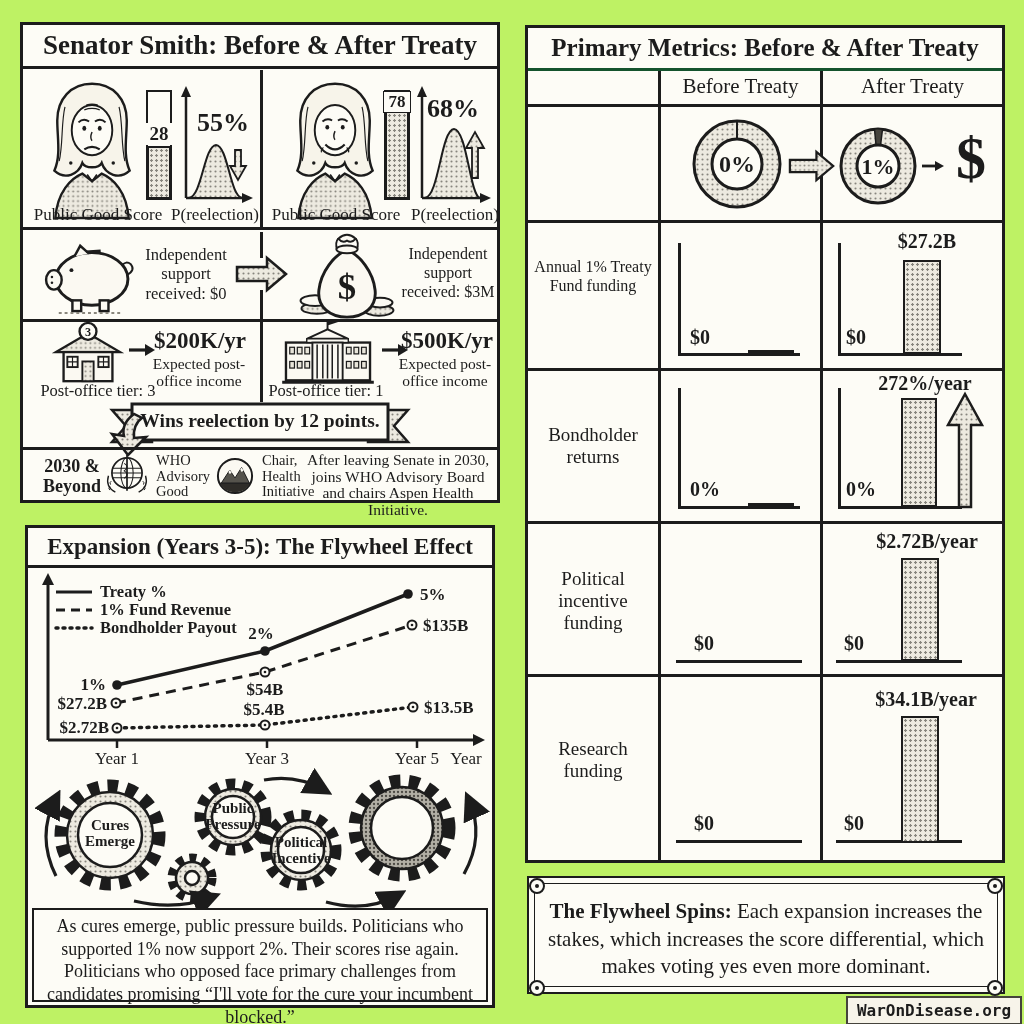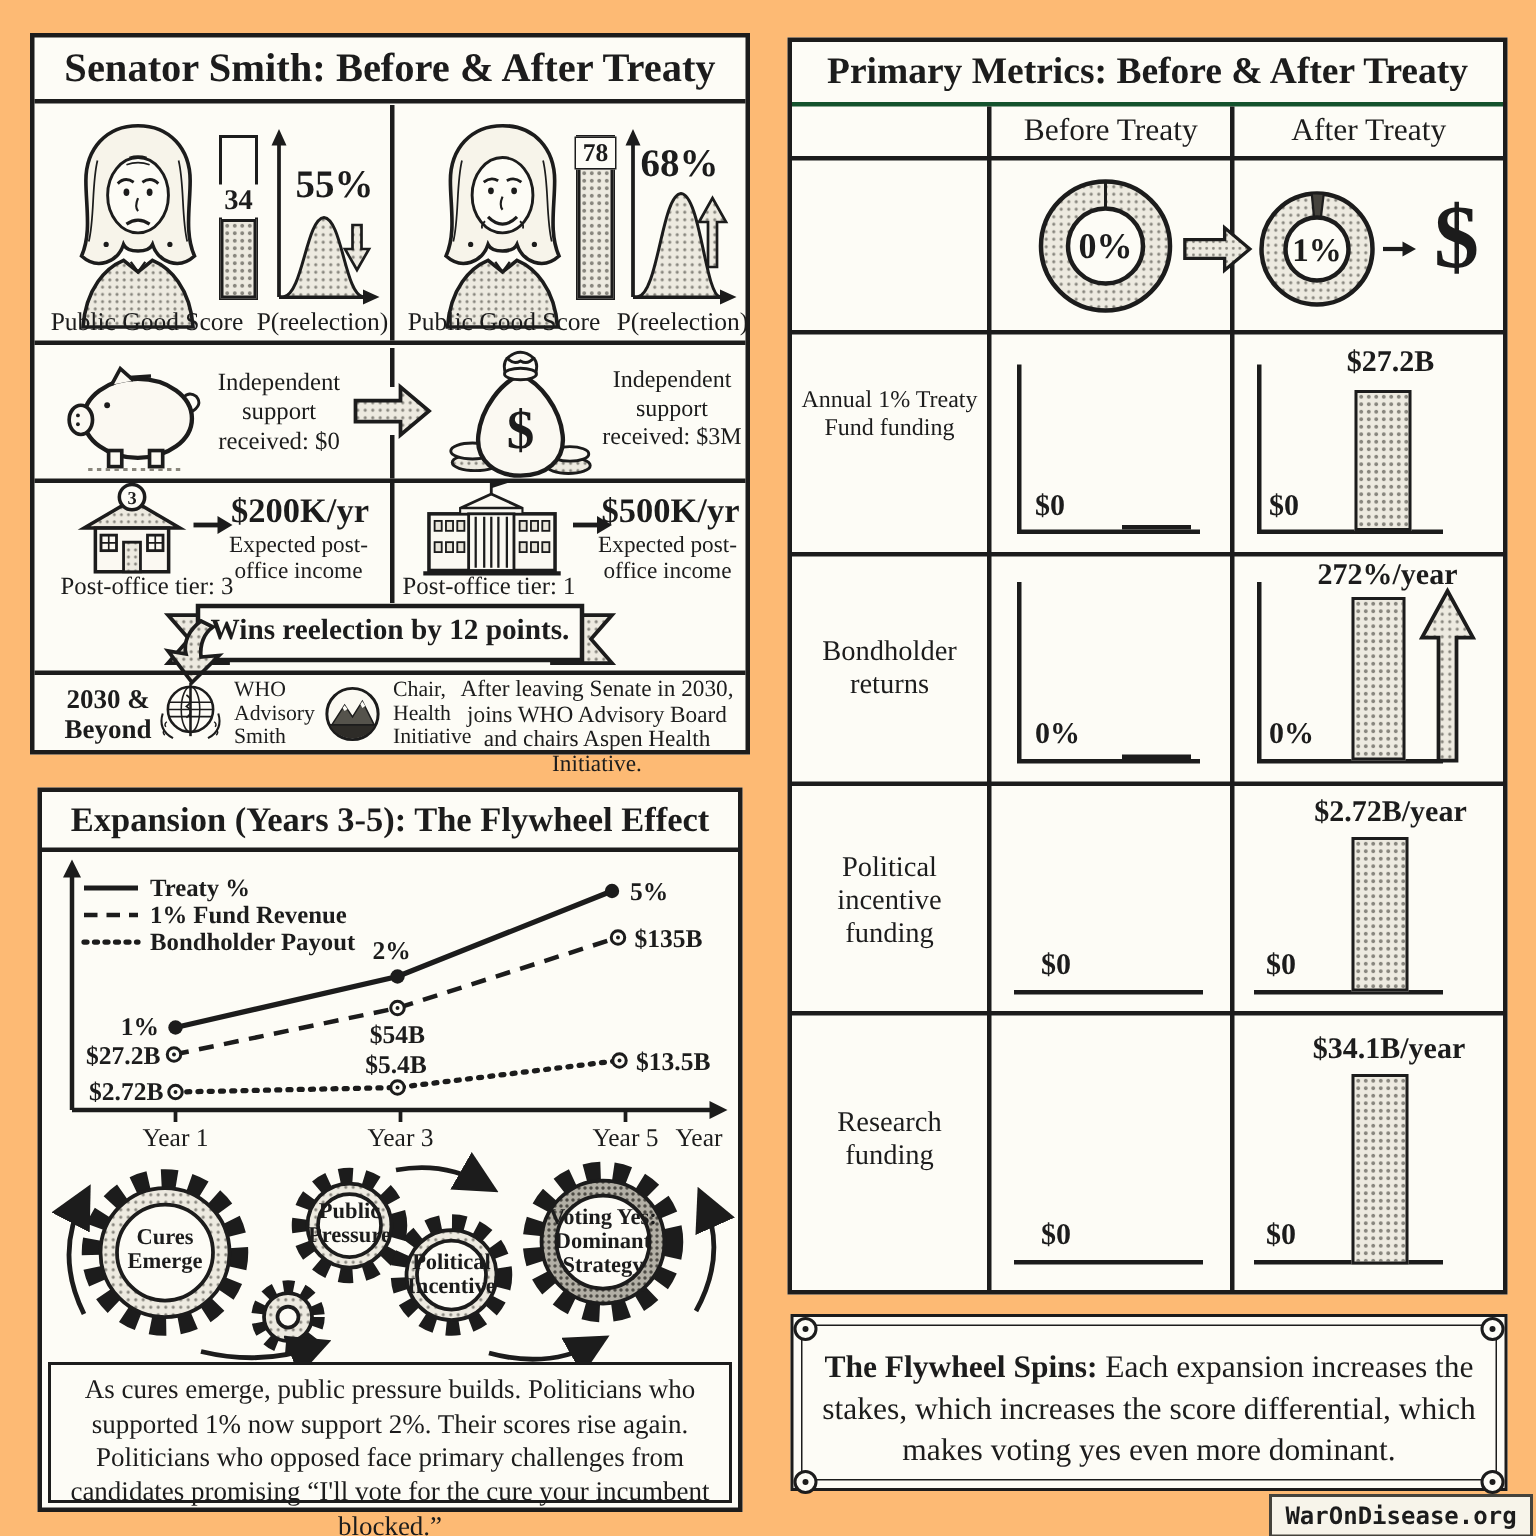--- a/index.html
+++ b/index.html
@@ -1,16 +1,16 @@
 <!DOCTYPE html>
 <html><head>
 <meta charset="utf-8">
 <style>
   html,body{margin:0;padding:0}
-  #stage{position:relative;width:1024px;height:1024px;background:#fdba74;font-family:"Liberation Serif",serif;color:#1c1c1c;overflow:hidden}
+  #stage{position:relative;width:1024px;height:1024px;background:#bef264;font-family:"Liberation Serif",serif;color:#1c1c1c;overflow:hidden}
   .abs{position:absolute}
   .panel{position:absolute;background:#fdfcf6;border:3px solid #1c1c1c;box-sizing:border-box}
   .line{position:absolute;background:#1c1c1c}
   .c{text-align:center}
   .b{font-weight:700}
   .sb{font-weight:400}
   .dots{background-color:#edeae0;background-image:radial-gradient(#87857d 1.05px,transparent 1.45px);background-size:5px 5px;border:2.5px solid #1c1c1c;box-sizing:border-box}
   .mono{font-family:"DejaVu Sans Mono",monospace}
   svg{position:absolute;overflow:visible}
   svg text{font-family:"Liberation Serif",serif;fill:#1c1c1c}
@@ -61,21 +61,21 @@
     <path d="M52,56 q-2.5,6 0,9" fill="none" stroke="#1c1c1c" stroke-width="1.5"></path>
     <path d="M44,74 Q52,68.5 60,74" fill="none" stroke="#1c1c1c" stroke-width="2.2"></path>
     <path d="M47,100 L52,107 L57,100" fill="none" stroke="#1c1c1c" stroke-width="1.6"></path>
     <circle cx="30" cy="88" r="1.8" fill="#1c1c1c"></circle>
       <circle cx="74" cy="88" r="1.8" fill="#1c1c1c"></circle>
   </svg>
 
   <div class="abs" style="left:146px;top:90px;width:26px;height:110px;border:2.5px solid #1c1c1c;background:#fdfcf6;box-sizing:border-box">
     <div class="abs dots" style="left:-1px;right:-1px;bottom:-1px;height:53px;border-width:2px"></div>
   </div>
-  <div class="abs c b" style="left:144px;top:123px;width:30px;font-size:19px;background:#fdfcf6">34</div>
+  <div class="abs c b" style="left:144px;top:123px;width:30px;font-size:19px;background:#fdfcf6">28</div>
   <div class="abs c" style="left:24px;top:205px;width:148px;font-size:17px">Public Good Score</div>
 
   <svg style="left:178px;top:84px" width="78" height="122" viewBox="0 0 78 122">
     <line x1="8" y1="12" x2="8" y2="114" stroke="#1c1c1c" stroke-width="2.5"></line>
     <polygon points="8,2 3,13 13,13" fill="#1c1c1c"></polygon>
     <line x1="8" y1="114" x2="68" y2="114" stroke="#1c1c1c" stroke-width="2.5"></line>
     <polygon points="75,114 64,109 64,119" fill="#1c1c1c"></polygon>
     <path d="M11,114 C24,112 26,62 38,61 C50,62 52,112 64,114 Z" fill="url(#dotsLight)" stroke="#1c1c1c" stroke-width="2"></path>
     <polygon points="57,66 63,66 63,82 68,82 60,96 52,82 57,82" fill="url(#dotsLight)" stroke="#1c1c1c" stroke-width="1.8"></polygon>
   </svg>
@@ -213,21 +213,21 @@
   <div class="abs c b" style="left:34px;top:456px;width:76px;font-size:18px;line-height:1.12">2030 &amp; Beyond</div>
   <svg style="left:102px;top:451px" width="50" height="48" viewBox="0 0 70 70">
     <circle cx="35" cy="32" r="22" fill="#fdfcf6" stroke="#1c1c1c" stroke-width="2.5"></circle>
     <ellipse cx="35" cy="32" rx="9" ry="22" fill="none" stroke="#1c1c1c" stroke-width="1.5"></ellipse>
     <path d="M14,25 h42 M13,32 h44 M14,39 h42" stroke="#1c1c1c" stroke-width="1.5"></path>
     <line x1="35" y1="6" x2="35" y2="58" stroke="#1c1c1c" stroke-width="2.5"></line>
     <path d="M31,18 q8,5 0,11 q8,5 0,11" fill="none" stroke="#1c1c1c" stroke-width="1.6"></path>
     <path d="M8,36 q-5,16 10,24 M62,36 q5,16 -10,24" fill="none" stroke="#1c1c1c" stroke-width="2"></path>
     <path d="M12,44 q-3,2 -1,5 M10,52 q-3,2 0,5 M58,44 q3,2 1,5 M60,52 q3,2 0,5" fill="none" stroke="#1c1c1c" stroke-width="1.4"></path>
   </svg>
-  <div class="abs" style="left:156px;top:453px;width:60px;font-size:14.5px;line-height:1.08">WHO Advisory Smith</div>
+  <div class="abs" style="left:156px;top:453px;width:60px;font-size:14.5px;line-height:1.08">WHO Advisory Good</div>
   <svg style="left:212px;top:453px" width="46" height="46" viewBox="0 0 70 70">
     <circle cx="35" cy="35" r="26" fill="#fbf9f2" stroke="#1c1c1c" stroke-width="3"></circle>
     <path d="M12,46 A26,26 0 0 0 58,46 Z" fill="#2e2c28"></path>
     <polygon points="14,46 27,26 35,38 45,22 57,46" fill="#55534c" stroke="#1c1c1c" stroke-width="1.5"></polygon>
     <polygon points="25,29 27,26 30,30 27,32" fill="#fdfcf6"></polygon>
     <polygon points="43,25 45,22 48,27 45,29" fill="#fdfcf6"></polygon>
     <line x1="12" y1="46" x2="58" y2="46" stroke="#1c1c1c" stroke-width="1.5"></line>
   </svg>
   <div class="abs" style="left:262px;top:453px;width:72px;font-size:14.5px;line-height:1.08">Chair, Health Initiative</div>
   <div class="abs c" style="left:302px;top:452px;width:192px;font-size:15.5px;line-height:1.07">After leaving Senate in 2030, joins WHO Advisory Board and chairs Aspen Health Initiative.</div>
@@ -325,21 +325,20 @@
       <path d="M28,102 Q8,62 28,24"></path>
       <path d="M236,6 Q268,0 296,16"></path>
       <path d="M106,127 Q148,137 184,123"></path>
       <path d="M298,128 Q338,139 370,121"></path>
       <path d="M436,100 Q457,62 441,26"></path>
     </g>
   </svg>
   <div class="gearlbl" style="left:72px;top:817px;width:76px">Cures Emerge</div>
   <div class="gearlbl" style="left:196px;top:800px;width:74px">Public Pressure</div>
   <div class="gearlbl" style="left:262px;top:834px;width:78px">Political Incentive</div>
-  <div class="gearlbl" style="left:356px;top:804px;width:92px">Voting Yes: Dominant Strategy</div>
 
   <div class="abs c" style="left:32px;top:908px;width:456px;height:94px;border:2.5px solid #1c1c1c;background:#fdfcf6;box-sizing:border-box;font-size:18px;line-height:1.26;padding:5px 10px">As cures emerge, public pressure builds. Politicians who supported 1% now support 2%. Their scores rise again. Politicians who opposed face primary challenges from candidates promising “I'll vote for the cure your incumbent blocked.”</div>
 
   <div class="panel" style="left:525px;top:25px;width:480px;height:838px"></div>
   <div class="abs c b" style="left:528px;top:28px;width:474px;height:40px;line-height:40px;font-size:25px;border-bottom:3px solid #14532d">Primary Metrics: Before &amp; After Treaty</div>
 
   <div class="line" style="left:658px;top:71px;width:2.5px;height:789px"></div>
   <div class="line" style="left:820px;top:71px;width:2.5px;height:789px"></div>
   <div class="line" style="left:528px;top:104px;width:474px;height:2.5px"></div>
   <div class="line" style="left:528px;top:220px;width:474px;height:2.5px"></div>

